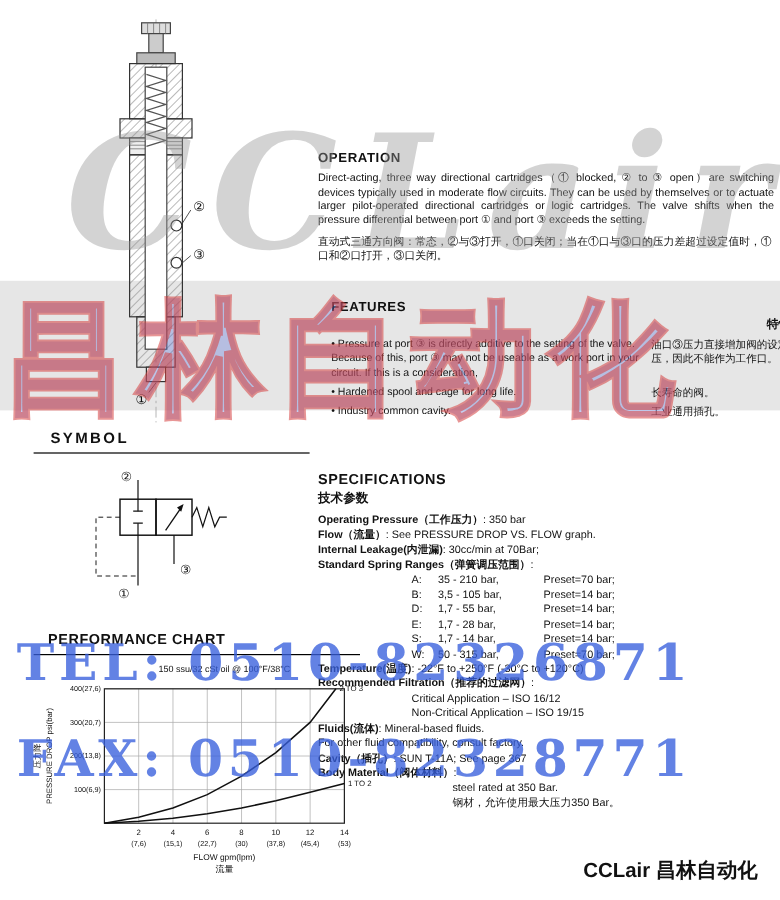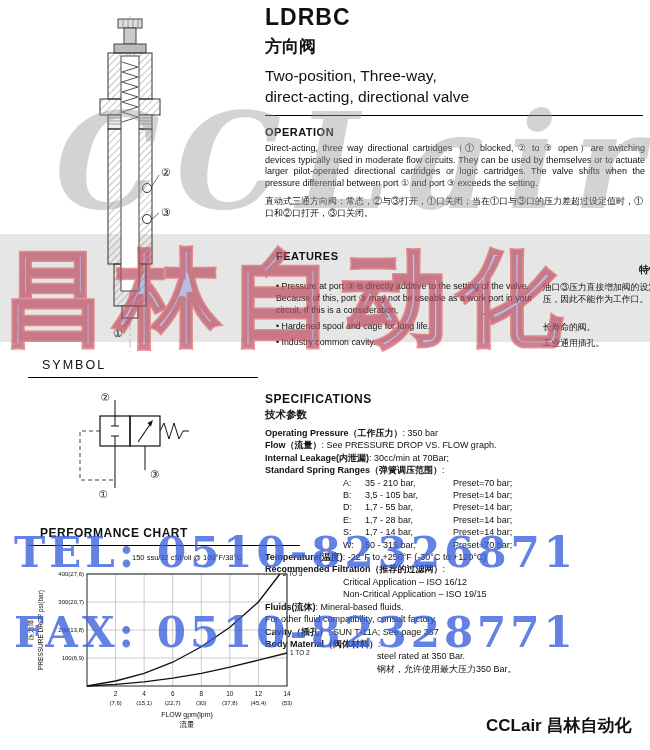--- a/index.html
+++ b/index.html
@@ -52,21 +52,21 @@
   .spec-label { font-weight:bold; }
   .rows-bottom .spec-row:nth-child(3),
   .rows-bottom .spec-row:nth-child(4) { padding-left:78px; }
   .spring-row { font-size:9px; line-height:12.4px; padding-left:78px; display:flex; }
   .s-code { width:22px; }
   .s-range { width:88px; }
   .body-material-line { font-size:9px; line-height:12.6px; padding-left:112px; }
 
   
   .valve-drawing { left:45px; top:16px; }
-  .symbol-heading { left:42px; top:358px; font-size:12.5px; font-weight:normal; letter-spacing:2px; }
+  .symbol-heading { left:42px; top:358px; font-size:12.5px; font-weight:bold; letter-spacing:2px; }
   .rule-symbol { left:28px; top:377px; width:230px; }
   .symbol-svg { left:22px; top:388px; }
   .chart-heading { left:40px; top:526px; font-size:12px; font-weight:bold; letter-spacing:0.5px; }
   .rule-chart { left:28px; top:545px; width:272px; }
   .chart-wrap { left:25px; top:548px; width:305px; height:192px; }
 
   .footer-brand { left:486px; top:714px; font-size:17px; font-weight:bold; z-index:4; }
 </style>
 </head>
 <body>
@@ -107,28 +107,20 @@
     <circle cx="102" cy="172" r="4.5" fill="#fff" stroke="#333"></circle>
     <circle cx="102" cy="203" r="4.5" fill="#fff" stroke="#333"></circle>
     <line x1="107" y1="170" x2="114" y2="159" stroke="#333" stroke-width="0.7"></line>
     <text x="116" y="160" font-size="11" fill="#111">②</text>
     <line x1="107" y1="203" x2="114" y2="197" stroke="#333" stroke-width="0.7"></line>
     <text x="116" y="200" font-size="11" fill="#111">③</text>
     <line x1="85" y1="303" x2="79" y2="311" stroke="#333" stroke-width="0.7"></line>
     <text x="68" y="321" font-size="11" fill="#111">①</text>
   </svg>
 
-  <div class="abs block-title">
-    <div class="model">LDRBC</div>
-    <div class="title-cn">方向阀</div>
-    <div class="subtitle">
-      <div>Two-position, Three-way,</div>
-      <div>direct-acting, directional valve</div>
-    </div>
-  </div>
 
   <div class="abs block-operation">
     <div class="sec-heading">OPERATION</div>
     <div class="op-en">Direct-acting, three way directional cartridges（① blocked, ② to ③ open）are switching devices typically used in moderate flow circuits. They can be used by themselves or to actuate larger pilot-operated directional cartridges or logic cartridges. The valve shifts when the pressure differential between port ① and port ③ exceeds the setting.</div>
     <div class="op-cn">直动式三通方向阀：常态，②与③打开，①口关闭；当在①口与③口的压力差超过设定值时，①口和②口打开，③口关闭。</div>
   </div>
 
   <div class="abs block-features">
     <div class="sec-heading">FEATURES</div>
     <div class="sec-heading-cn">特性</div>

